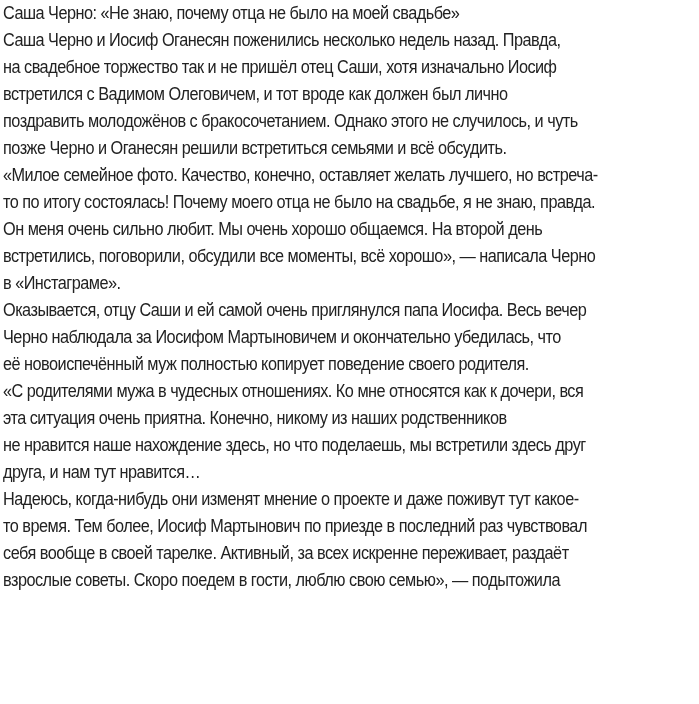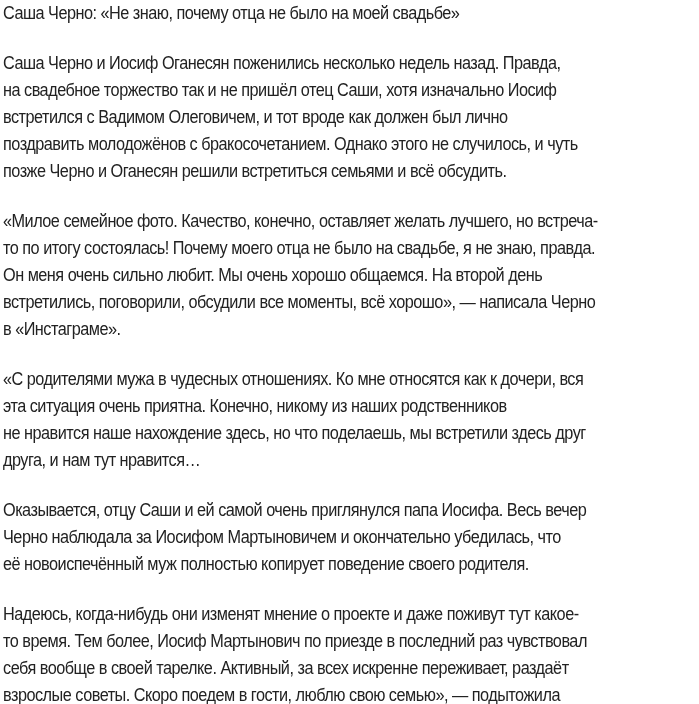--- a/index.html
+++ b/index.html
@@ -13,21 +13,21 @@
     display: block;
     font-size: 17.5px;
     line-height: 27px;
     height: 27px;
     white-space: nowrap;
     letter-spacing: -0.55px;
     transform: scaleX(0.93);
     transform-origin: left center;
   }
   .title { margin-top: 0; }
-  .para { margin-top: 23px; }
+  .para { }
 </style>
 </head>
 <body>
 
 <div class="doc">
   <div class="line title">Саша Черно: «Не знаю, почему отца не было на моей свадьбе»</div>
 
   <div class="para">
     <span class="line">Саша Черно и Иосиф Оганесян поженились несколько недель назад. Правда,</span>
     <span class="line">на свадебное торжество так и не пришёл отец Саши, хотя изначально Иосиф</span>
@@ -38,30 +38,30 @@
 
   <div class="para">
     <span class="line">«Милое семейное фото. Качество, конечно, оставляет желать лучшего, но встреча-</span>
     <span class="line">то по итогу состоялась! Почему моего отца не было на свадьбе, я не знаю, правда.</span>
     <span class="line">Он меня очень сильно любит. Мы очень хорошо общаемся. На второй день</span>
     <span class="line">встретились, поговорили, обсудили все моменты, всё хорошо», — написала Черно</span>
     <span class="line">в «Инстаграме».</span>
   </div>
 
   <div class="para">
+    <span class="line">Оказывается, отцу Саши и ей самой очень приглянулся папа Иосифа. Весь вечер</span>
+    <span class="line">Черно наблюдала за Иосифом Мартыновичем и окончательно убедилась, что</span>
+    <span class="line">её новоиспечённый муж полностью копирует поведение своего родителя.</span>
+  </div>
+
+  <div class="para">
     <span class="line">«С родителями мужа в чудесных отношениях. Ко мне относятся как к дочери, вся</span>
     <span class="line">эта ситуация очень приятна. Конечно, никому из наших родственников</span>
     <span class="line">не нравится наше нахождение здесь, но что поделаешь, мы встретили здесь друг</span>
     <span class="line">друга, и нам тут нравится…</span>
-  </div>
-
-  <div class="para">
-    <span class="line">Оказывается, отцу Саши и ей самой очень приглянулся папа Иосифа. Весь вечер</span>
-    <span class="line">Черно наблюдала за Иосифом Мартыновичем и окончательно убедилась, что</span>
-    <span class="line">её новоиспечённый муж полностью копирует поведение своего родителя.</span>
   </div>
 
   <div class="para">
     <span class="line">Надеюсь, когда-нибудь они изменят мнение о проекте и даже поживут тут какое-</span>
     <span class="line">то время. Тем более, Иосиф Мартынович по приезде в последний раз чувствовал</span>
     <span class="line">себя вообще в своей тарелке. Активный, за всех искренне переживает, раздаёт</span>
     <span class="line">взрослые советы. Скоро поедем в гости, люблю свою семью», — подытожила</span>
 
   </div>
 </div>

